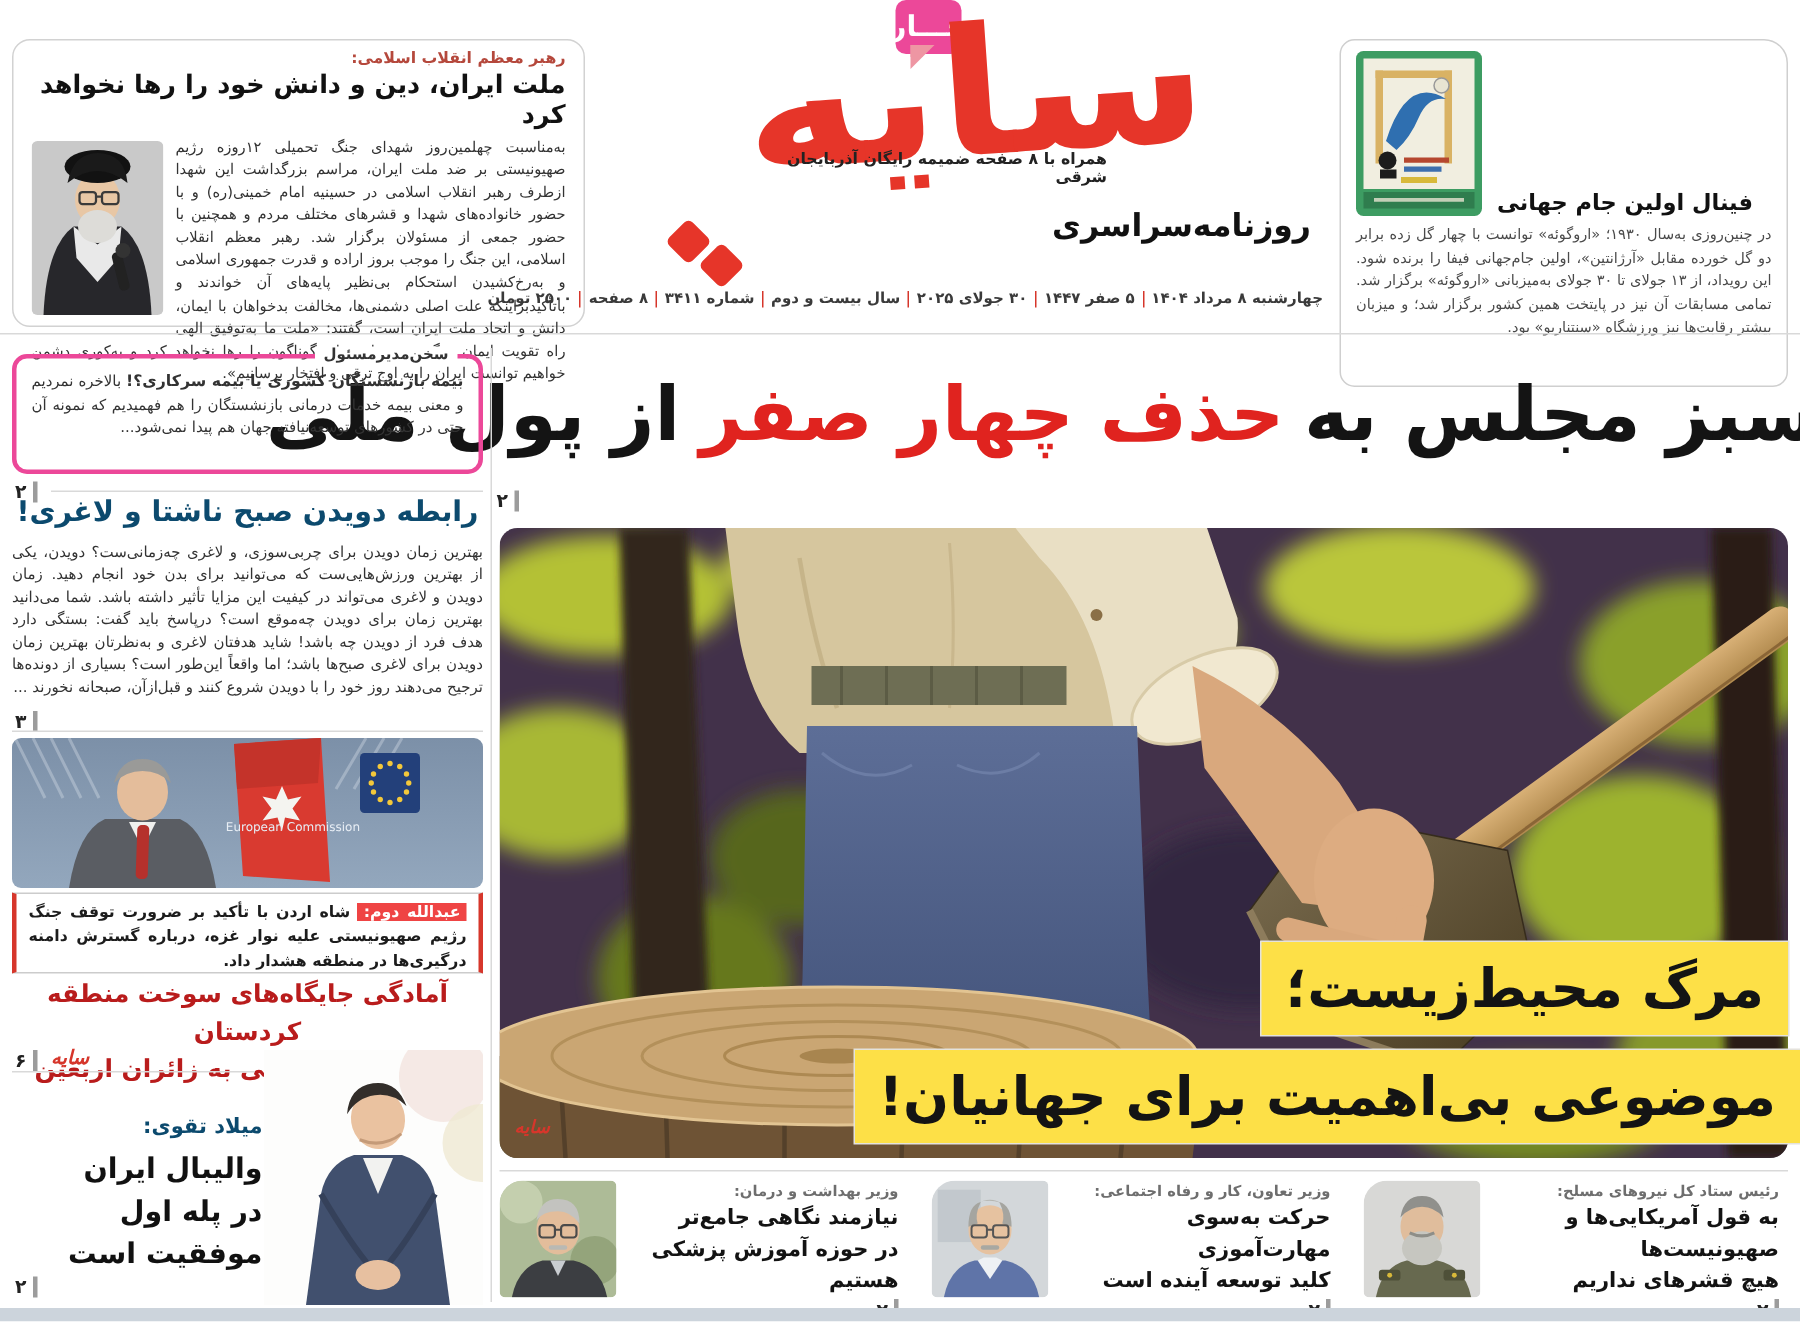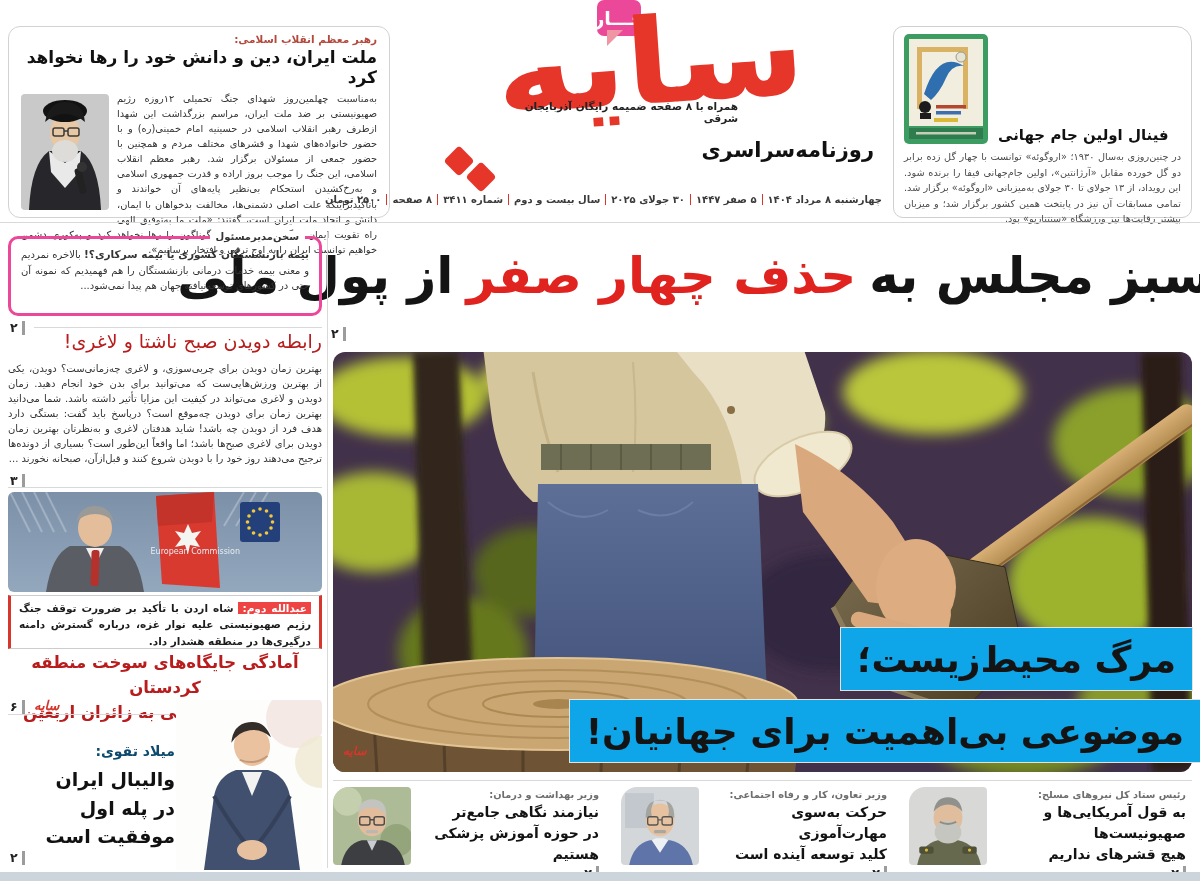--- a/index.html
+++ b/index.html
@@ -25,40 +25,40 @@
   .logo{position:absolute;left:95px;top:-8px;width:330px;text-align:center;font-size:118px;line-height:1.2;
         font-weight:700;color:#e63529;transform:rotate(-4deg) scaleX(1.12)}
   .diamond{position:absolute;width:22px;height:22px;background:#e63529;border-radius:4px;transform:rotate(45deg)}
   .tagline{position:absolute;left:128px;top:100px;width:220px;text-align:right;font-size:10.5px;font-weight:700;color:#222}
   .edition{position:absolute;right:18px;top:138px;font-size:21px;font-weight:700;color:#111}
   .dateline{position:absolute;left:14px;top:194px;width:478px;display:flex;justify-content:flex-start;
             font-size:10px;font-weight:700;color:#3a3a3a;white-space:nowrap}
   .dateline span{padding-left:5px;margin-left:5px;border-left:1.5px solid #d6362b}
   .dateline span:last-child{border-left:none}
   
-  .worldcup{left:893px;top:26px;width:299px;height:192px;padding:7px 10px;border:1px solid #cfcfcf;border-radius:10px 16px 10px 10px}
+  .worldcup{left:893px;top:26px;width:299px;height:232px;padding:7px 10px;border:1px solid #cfcfcf;border-radius:10px 16px 10px 10px}
   .wc-head{display:flex;align-items:flex-end;gap:8px}
   .wc-title{flex:1;text-align:left;font-size:15px;font-weight:700;color:#111;padding-left:2px}
   .wc-poster{width:84px;height:110px;flex:0 0 auto}
   .worldcup .body{font-size:9.7px;line-height:1.6;color:#4a4a4a;margin-top:5px}
   
   .mainline{left:333px;top:228px;width:859px;height:96px;display:flex;align-items:center;justify-content:center;
             gap:13px;font-size:50px;font-weight:700;letter-spacing:-0.5px;white-space:nowrap;color:#141414}
   .mainline .hl{color:#e0231f}
   
   .photo{left:333px;top:352px;width:859px;height:420px;border-radius:12px;overflow:hidden}
-  .band{position:absolute;background:#0ea5e9;display:flex;align-items:center;justify-content:flex-start;
+  .band{position:absolute;background:#fde047;display:flex;align-items:center;justify-content:flex-start;
         padding:0 16px;font-size:36px;font-weight:700;color:#141414;white-space:nowrap;box-shadow:0 0 0 1px #e4e2dc}
   .watermark{position:absolute;left:343px;top:744px;font-size:12px;color:#d6362b;font-style:italic;font-weight:700}
   
   .edbox{left:8px;top:236px;width:314px;height:80px;border:3px solid #ec4899;border-radius:10px;padding:8px 10px 4px}
   .edbox .lbl{position:absolute;top:-8px;right:14px;background:#fff;padding:0 6px;font-size:10px;font-weight:700;color:#333}
   .edbox .txt{font-size:10px;line-height:1.5;color:#333}
   .edbox .txt b{font-size:10.5px}
-  .runhead{left:8px;top:330px;width:314px;text-align:right;font-size:19px;font-weight:400;color:#b91c1c}
+  .runhead{left:8px;top:330px;width:314px;text-align:center;font-size:19px;font-weight:700;color:#0c4a6e}
   .runbody{left:8px;top:361px;width:314px;height:112px;font-size:10px;line-height:1.5;color:#333;overflow:hidden}
   .kingpic{left:8px;top:492px;width:314px;height:100px;border-radius:6px;overflow:hidden}
   .capbox{left:8px;top:595px;width:314px;height:54px;border-top:1px solid #ccc;border-bottom:1px solid #ccc;
           border-right:3px solid #d6362b;border-left:3px solid #d6362b;padding:4px 8px;font-size:10.5px;
           font-weight:700;line-height:1.55;color:#1c1c1c}
   .capbox .tag{background:#ef4444;color:#fff;padding:0 4px}
   .fuelhead{left:8px;top:651px;width:314px;text-align:center;font-size:16.5px;font-weight:700;line-height:1.5;color:#b91c1c}
   .sig{color:#d6362b;font-size:13px;font-style:italic;font-weight:700}
   .vb-text{left:10px;top:743px;width:165px;text-align:right}
   .vb-text .kick{font-size:14px;font-weight:700;color:#0c4a6e;margin-bottom:6px}

